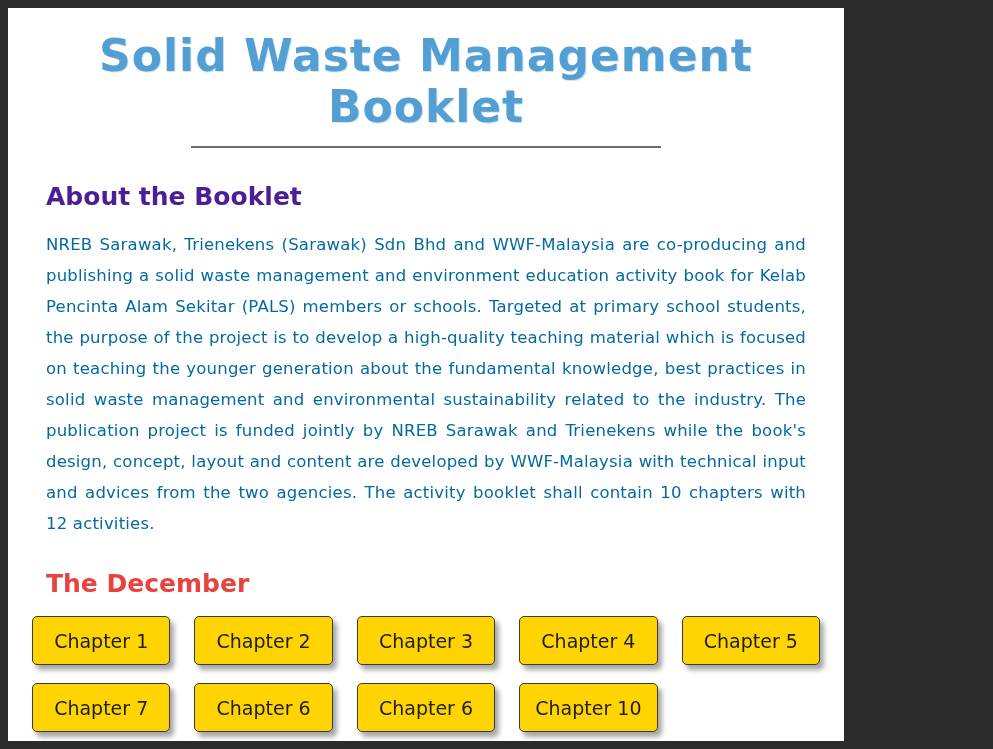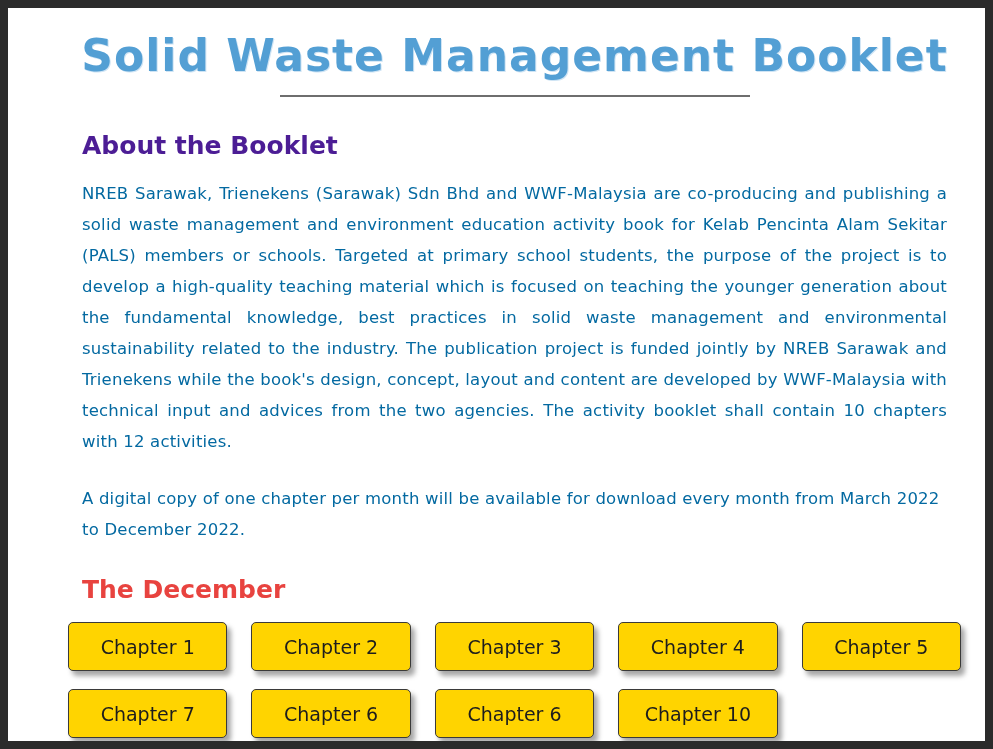--- a/index.html
+++ b/index.html
@@ -10,26 +10,25 @@
     width: 993px;
     height: 749px;
     background: #2b2b2b;
     font-family: "DejaVu Sans", sans-serif;
     overflow: hidden;
   }
   .page {
     position: absolute;
     left: 8px;
     top: 8px;
-    width: 977px;
+    width: 836px;
     height: 733px;
     background: #ffffff;
     box-sizing: border-box;
     overflow: hidden;
-    padding-left: 36px;
   }
   .title {
     text-align: center;
     color: #539fd4;
     font-family: "DejaVu Sans", sans-serif;
     font-size: 44px;
     font-weight: bold;
     letter-spacing: 1px;
     margin: 22px 0 0 0;
     text-shadow: 1px 1px 0 #cfe4f4;
@@ -94,21 +93,20 @@
 
 <div class="page">
 
   <h1 class="title">Solid Waste Management Booklet</h1>
   <div class="title-rule"></div>
 
   <h2 class="section-heading">About the Booklet</h2>
 
   <p class="body-text">NREB Sarawak, Trienekens (Sarawak) Sdn Bhd and WWF-Malaysia are co-producing and publishing a solid waste management and environment education activity book for Kelab Pencinta Alam Sekitar (PALS) members or schools. Targeted at primary school students, the purpose of the project is to develop a high-quality teaching material which is focused on teaching the younger generation about the fundamental knowledge, best practices in solid waste management and environmental sustainability related to the industry. The publication project is funded jointly by NREB Sarawak and Trienekens while the book's design, concept, layout and content are developed by WWF-Malaysia with technical input and advices from the two agencies. The activity booklet shall contain 10 chapters with 12 activities.</p>
 
-  <p class="body-text second">A digital copy of one chapter per month will be available for download every month from March 2022 to December 2022.</p>
 
   <h2 class="chapters-heading">The December</h2>
 
   <div class="chapter-grid">
     <div class="chapter-btn">Chapter 1</div>
     <div class="chapter-btn">Chapter 2</div>
     <div class="chapter-btn">Chapter 3</div>
     <div class="chapter-btn">Chapter 4</div>
     <div class="chapter-btn">Chapter 5</div>
     <div class="chapter-btn">Chapter 7</div>

